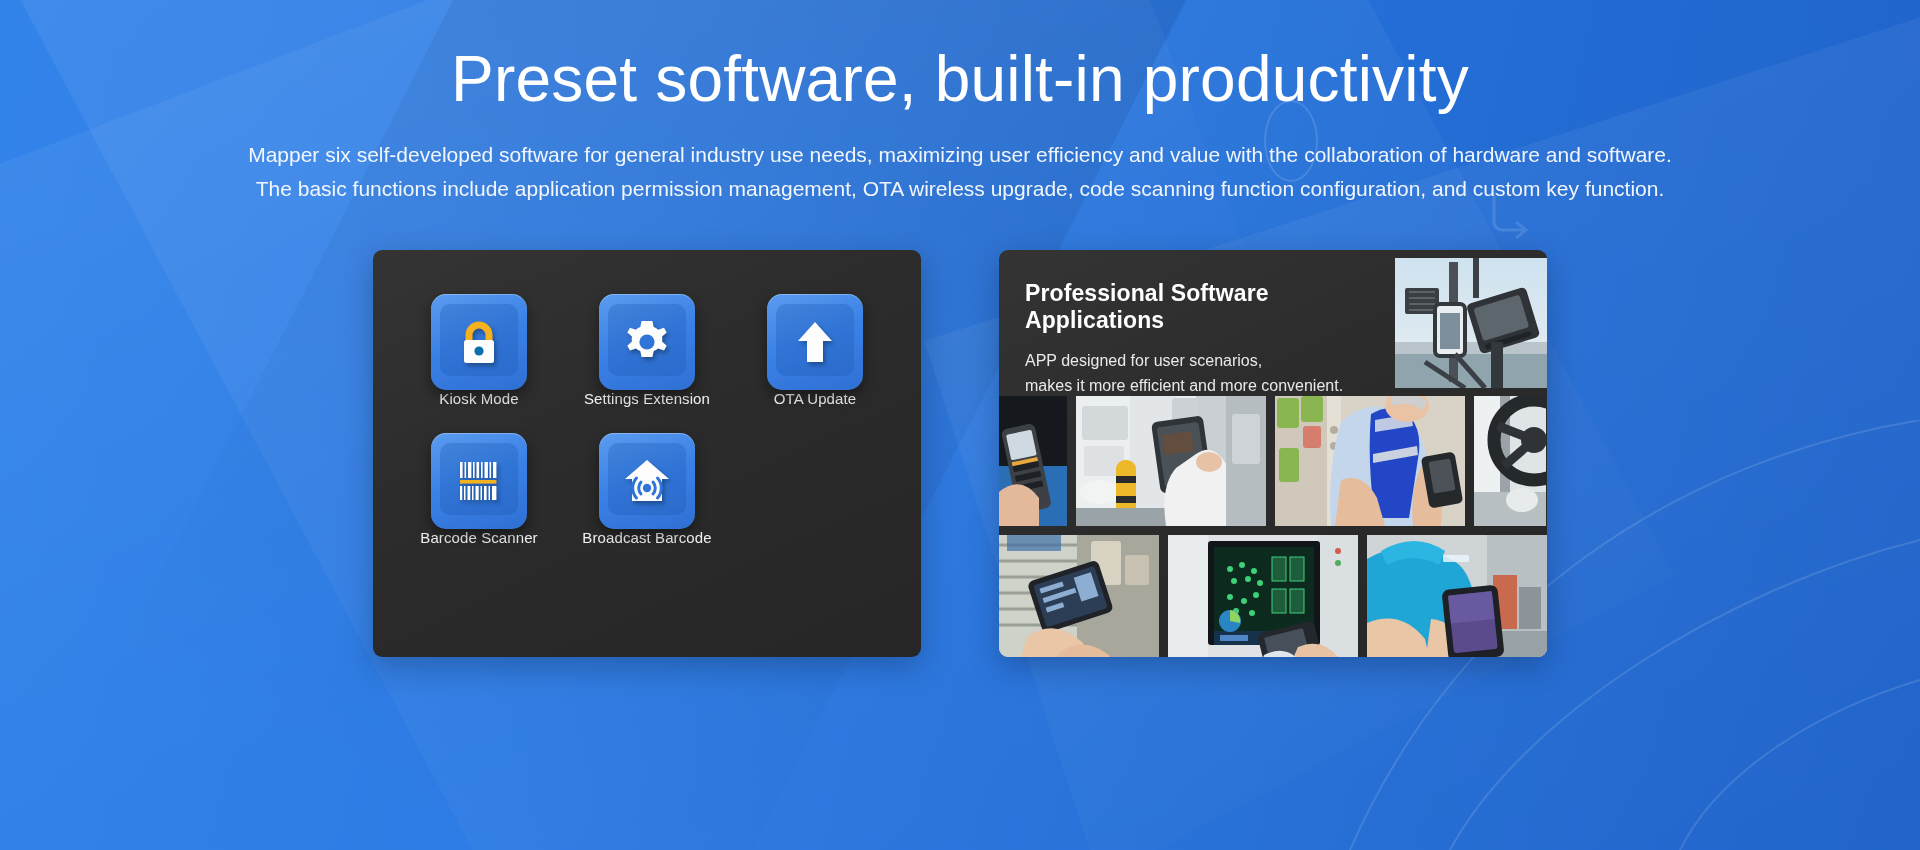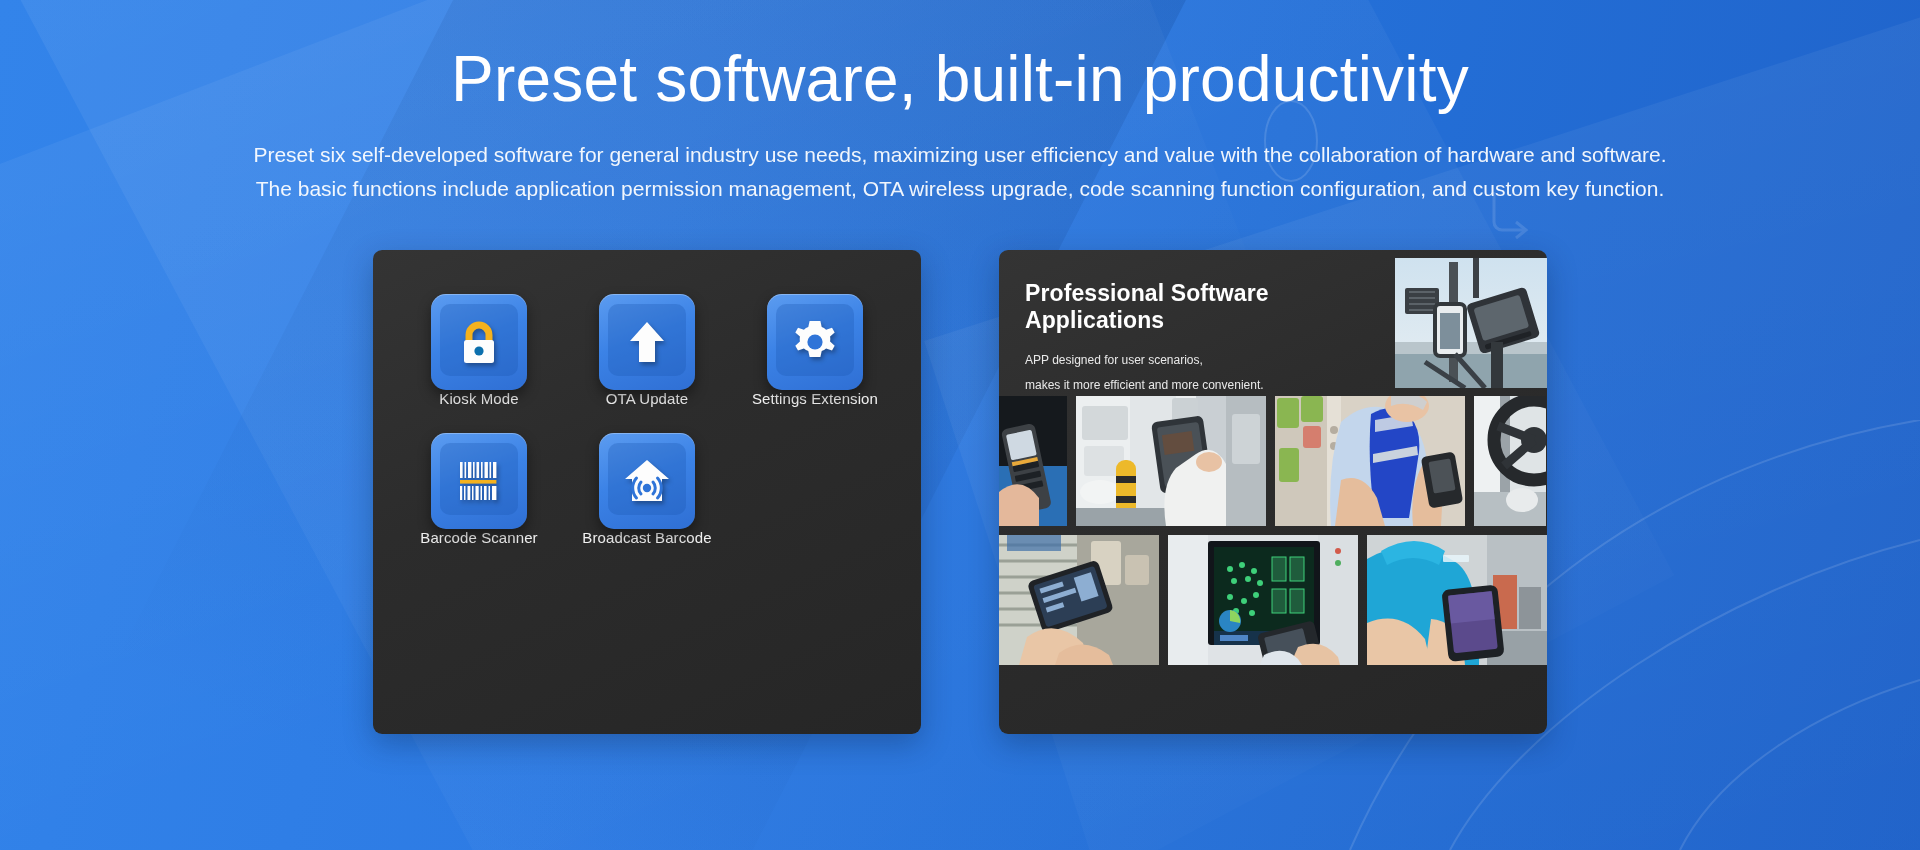--- a/index.html
+++ b/index.html
@@ -50,21 +50,21 @@
   .subtitle-line{
     font-size:21px;line-height:34px;color:rgba(255,255,255,.93);font-weight:300;
   }
 
   
   .panels{
     position:absolute;left:0;right:0;top:250px;height:380px;z-index:3;
     display:flex;justify-content:center;gap:78px;
   }
   .panel{
-    width:548px;height:484px;border-radius:9px;
+    width:548px;height:407px;border-radius:9px;
     background:linear-gradient(155deg,#343434 0%,#2c2c2c 40%,#262626 100%);
     box-shadow:0 10px 30px rgba(6,26,60,.30);
     position:relative;overflow:hidden;padding-left:32px;
   }
 
   
   .app-grid{
     position:absolute;left:0;right:0;top:44px;
     display:grid;grid-template-columns:repeat(3,1fr);
     row-gap:26px;justify-items:center;padding:0 22px;
@@ -85,21 +85,21 @@
   .app-label{
     margin-top:0;font-size:15px;color:#f2f2f2;font-weight:400;
     text-align:center;white-space:nowrap;letter-spacing:.1px;
   }
 
   
   .rp{position:absolute;inset:0;}
   .rp-head{position:absolute;left:26px;top:30px;right:178px;}
   .rp-title{font-size:23px;font-weight:700;color:#ffffff;letter-spacing:.1px;}
   .rp-sub{margin-top:14px;}
-  .rp-sub-line{font-size:12px;line-height:25px;color:#e9e9e9;font-weight:400;}
+  .rp-sub-line{font-size:16px;line-height:25px;color:#e9e9e9;font-weight:400;}
   .rp-hero{
     position:absolute;right:0px;top:8px;width:152px;height:130px;
     overflow:hidden;background:#9fb6c8;
   }
   .photo-rows{position:absolute;left:0;right:0;top:146px;bottom:0;}
   .prow{display:flex;gap:9px;margin-bottom:9px;height:130px;overflow:hidden;}
   .prow:last-child{margin-bottom:0;}
   .pcell{overflow:hidden;position:relative;background:#6d7a86;flex:0 0 auto;height:100%;}
   .pcell > svg{display:block;width:100%;height:100%;}
 
@@ -140,21 +140,21 @@
       <path d="M760 0 C520 40 300 180 190 430" fill="none" stroke="#ffffff" stroke-width="2"></path>
       <path d="M760 120 C560 170 360 300 290 430" fill="none" stroke="#ffffff" stroke-width="2"></path>
       <path d="M760 260 C660 290 560 350 520 430" fill="none" stroke="#ffffff" stroke-width="2"></path>
     </svg>
   </div>
 </div>
 
 <div class="header">
   <h1 class="page-title">Preset software, built-in productivity</h1>
   <div class="subtitle-wrap">
-    <div class="subtitle-line">Preset six self-developed software for general industry use needs, maximizing user efficiency and value with the collaboration of hardware and software.</div>
+    <div class="subtitle-line">Mapper six self-developed software for general industry use needs, maximizing user efficiency and value with the collaboration of hardware and software.</div>
     <div class="subtitle-line">The basic functions include application permission management, OTA wireless upgrade, code scanning function configuration, and custom key function.</div>
   </div>
 </div>
 
 <div class="panels">
 
   <div class="panel">
     <div class="app-grid">
 
       <div class="app-cell">
@@ -164,34 +164,34 @@
             <rect x="13" y="26" width="30" height="23" rx="2.5" fill="#fdfdfd"></rect>
             <circle cx="28" cy="37" r="4.6" fill="#0b6fad"></circle>
           </svg>
         </div>
         <div class="app-label">Kiosk Mode</div>
       </div>
 
       <div class="app-cell">
         <div class="app-icon">
           <svg width="56" height="56" viewBox="0 0 56 56">
-            <path fill="#fdfdfd" d="M28 8 L45 27 H36 V48 H20 V27 H11 Z"></path>
+            <path fill="#fdfdfd" d="M28 7 l5.4 0 1.3 6.1 a16 16 0 0 1 4.4 2.6 l5.9-2 2.7 4.7 -4.6 4.1 a16 16 0 0 1 0 5.1 l4.6 4.1 -2.7 4.7 -5.9-2 a16 16 0 0 1-4.4 2.6 l-1.3 6.1 -5.4 0 -5.4 0 -1.3-6.1 a16 16 0 0 1-4.4-2.6 l-5.9 2 -2.7-4.7 4.6-4.1 a16 16 0 0 1 0-5.1 l-4.6-4.1 2.7-4.7 5.9 2 a16 16 0 0 1 4.4-2.6 l1.3-6.1 z"></path>
+            <circle cx="28" cy="28" r="7.6" fill="#2f74d8"></circle>
           </svg>
         </div>
-        <div class="app-label">OTA Update</div>
+        <div class="app-label">Settings Extension</div>
       </div>
 
       <div class="app-cell">
         <div class="app-icon">
           <svg width="56" height="56" viewBox="0 0 56 56">
-            <path fill="#fdfdfd" d="M28 7 l5.4 0 1.3 6.1 a16 16 0 0 1 4.4 2.6 l5.9-2 2.7 4.7 -4.6 4.1 a16 16 0 0 1 0 5.1 l4.6 4.1 -2.7 4.7 -5.9-2 a16 16 0 0 1-4.4 2.6 l-1.3 6.1 -5.4 0 -5.4 0 -1.3-6.1 a16 16 0 0 1-4.4-2.6 l-5.9 2 -2.7-4.7 4.6-4.1 a16 16 0 0 1 0-5.1 l-4.6-4.1 2.7-4.7 5.9 2 a16 16 0 0 1 4.4-2.6 l1.3-6.1 z"></path>
-            <circle cx="28" cy="28" r="7.6" fill="#2f74d8"></circle>
+            <path fill="#fdfdfd" d="M28 8 L45 27 H36 V48 H20 V27 H11 Z"></path>
           </svg>
         </div>
-        <div class="app-label">Settings Extension</div>
+        <div class="app-label">OTA Update</div>
       </div>
 
       <div class="app-cell">
         <div class="app-icon">
           <svg width="56" height="56" viewBox="0 0 56 56">
             <g fill="#fdfdfd">
               <rect x="9" y="9" width="2.6" height="16"></rect>
               <rect x="13.5" y="9" width="1.6" height="16"></rect>
               <rect x="17" y="9" width="3.4" height="16"></rect>
               <rect x="22" y="9" width="1.6" height="16"></rect>

